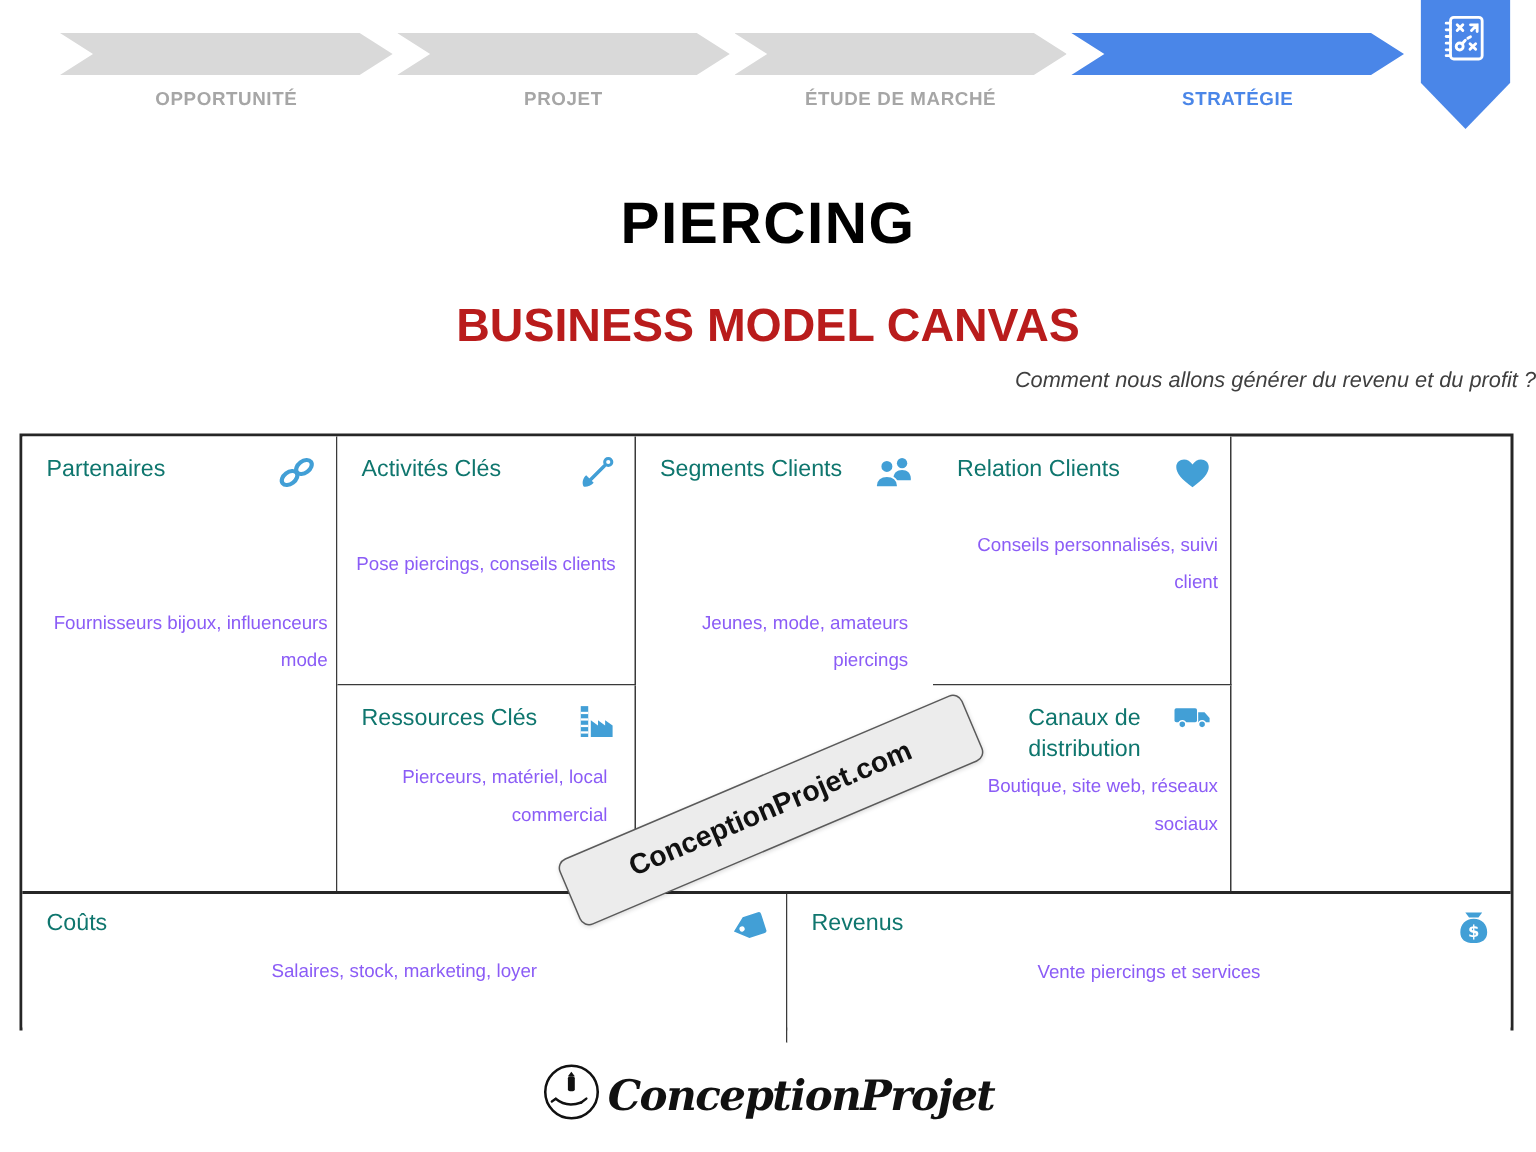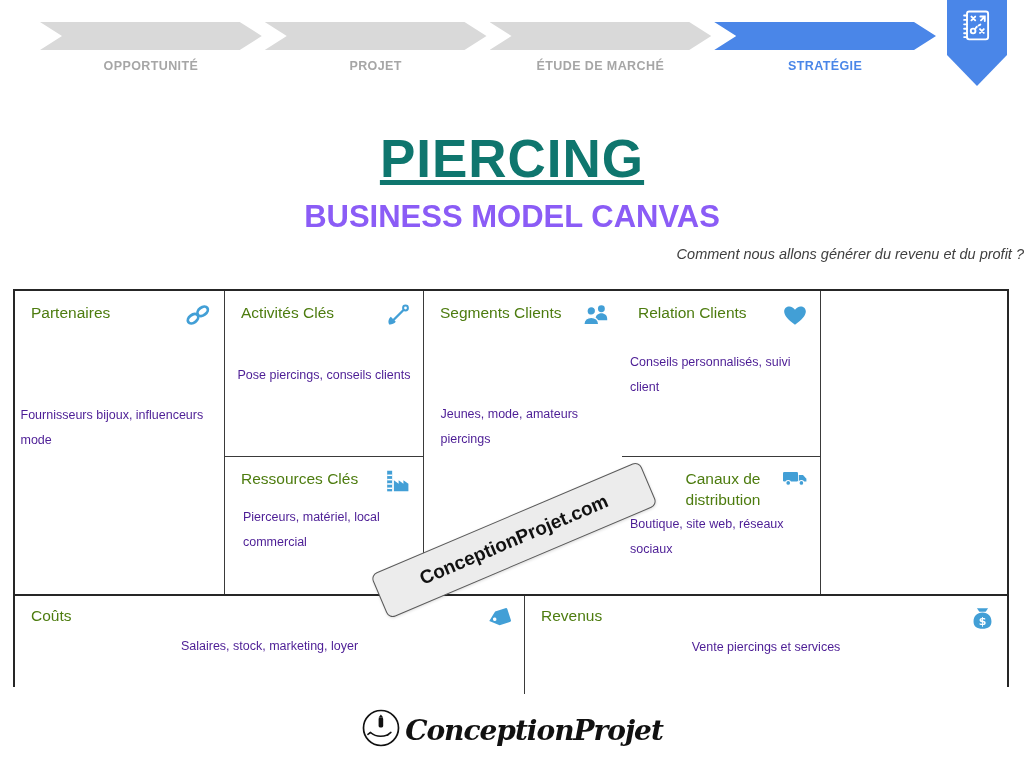--- a/index.html
+++ b/index.html
@@ -17,45 +17,45 @@
     letter-spacing:.4px; color:#a6a6a6; white-space:nowrap; }
   .step.active .step-label { color:#4a86e8; }
 
   
   .bookmark { position:absolute; left:947px; top:0; width:60px; height:86px; background:#4a86e8;
     clip-path: polygon(0 0, 100% 0, 100% 64%, 50% 100%, 0 64%); display:flex; justify-content:center; }
   .bookmark svg { margin-top:9px; }
 
   
   .title { position:absolute; left:0; top:128px; width:1024px; text-align:center;
-    font-size:53px; font-weight:bold; color:#0f766e; letter-spacing:1px;text-decoration:underline; }
+    font-size:39px; font-weight:bold; color:#000000; letter-spacing:1px; }
   .subtitle { position:absolute; left:0; top:199px; width:1024px; text-align:center;
-    font-size:31px; font-weight:bold; color:#8b5cf6; }
+    font-size:31px; font-weight:bold; color:#b91c1c; }
   .question { position:absolute; left:0; top:246px; width:1024px; text-align:right;
     font-style:italic; font-size:14.5px; color:#3f3f3f; }
 
   
   .canvas { position:absolute; left:13px; top:289px; width:996px; height:398px;
     border:2px solid #262626; display:flex; flex-direction:column; }
   .grid-top { display:grid; height:303px;
     grid-template-columns:210px 199px 198px 199px 186px;
     grid-template-rows:166px 137px; }
   .cell { position:relative; display:flex; flex-direction:column; background:#fff; }
   .b-r { border-right:1.6px solid #3a3a3a; }
   .b-b { border-bottom:1.6px solid #3a3a3a; }
   .span2 { grid-row:1 / span 2; }
   .cell-header { display:flex; justify-content:space-between; align-items:flex-start;
     padding:11px 12px 0 16px; }
-  .cell-title { font-size:15.5px; color:#4d7c0f; line-height:21px; }
+  .cell-title { font-size:15.5px; color:#0f766e; line-height:21px; }
   .cell-header .hicon { flex:none; margin-top:1px; }
   .cell-header.centered { justify-content:center; position:relative; }
   .cell-header.centered .cell-title { text-align:center; }
   .cell-header.centered .hicon { position:absolute; right:12px; top:11px; }
   .cell-body { flex:1; display:flex; align-items:center; justify-content:center;
-    text-align:left; font-size:12.5px; line-height:25px; color:#4c1d95; }
+    text-align:right; font-size:12.5px; line-height:25px; color:#8b5cf6; }
   .tall .cell-body   { padding-bottom:70px; }
   .r1 .cell-body     { padding-bottom:36px; }
   .r2 .cell-body     { padding-bottom:30px; }
   .bottom-row { flex:1; display:flex; border-top:2px solid #262626; }
   .bottom-row .cell-body { padding-bottom:34px; }
   .cw { display:inline-block; }
 
   
   .watermark { position:absolute; left:368px; top:516px; width:292px; height:48px;
     background:#ececec; border:1.6px solid #5a5a5a; border-radius:7px;

